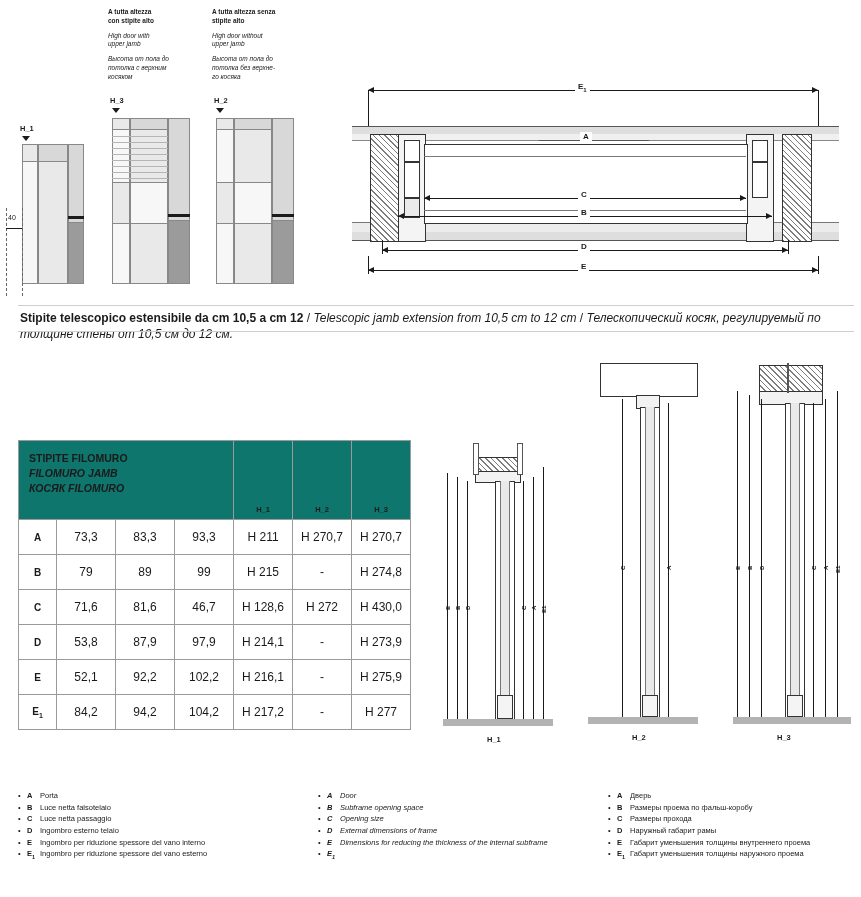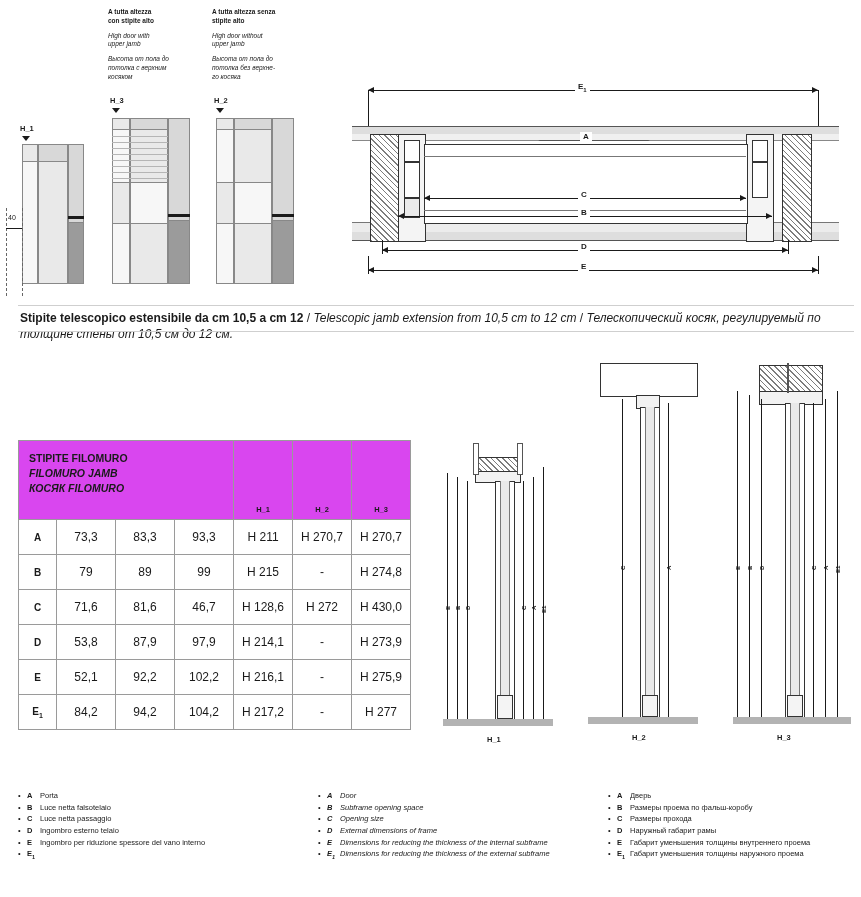--- a/index.html
+++ b/index.html
@@ -78,21 +78,21 @@
     table-layout: fixed;
   }
   table.spec th, table.spec td {
     border: 0.8px solid #9a9a9a;
     text-align: center;
     font-size: 12px;
     height: 34px;
     padding: 0;
   }
   table.spec thead th {
-    background: #d946ef;
+    background: #0f766e;
     height: 68px;
     vertical-align: bottom;
     padding-bottom: 5px;
     font-size: 7.5px;
     font-weight: bold;
   }
   table.spec thead th.title-cell {
     text-align: left;
     vertical-align: top;
     padding: 10px 0 0 10px;
@@ -460,20 +460,21 @@
         <span class="txt">Ingombro esterno telaio</span>
       </div>
     <div class="legend-row">
         <span class="bullet">•</span>
         <span class="key">E</span>
         <span class="txt">Ingombro per riduzione spessore del vano interno</span>
       </div>
     <div class="legend-row">
         <span class="bullet">•</span>
         <span class="key"><span>E</span><sub>1</sub></span>
+        <span class="txt">Ingombro per riduzione spessore del vano esterno</span>
       </div>
   </div>
 
   <div class="legend-col en" style="left:300px; width:290px;">
     <div class="legend-row">
         <span class="bullet">•</span>
         <span class="key">A</span>
         <span class="txt">Door</span>
       </div>
     <div class="legend-row">
@@ -492,21 +493,20 @@
         <span class="txt">External dimensions of frame</span>
       </div>
     <div class="legend-row">
         <span class="bullet">•</span>
         <span class="key">E</span>
         <span class="txt">Dimensions for reducing the thickness of the internal subframe</span>
       </div>
     <div class="legend-row">
         <span class="bullet">•</span>
         <span class="key"><span>E</span><sub>1</sub></span>
-        <span class="txt">Dimensions for reducing the thickness of the external subframe</span>
       </div>
   </div>
 
   <div class="legend-col ru" style="left:590px; width:260px;">
     <div class="legend-row">
         <span class="bullet">•</span>
         <span class="key">A</span>
         <span class="txt">Дверь</span>
       </div>
     <div class="legend-row">

